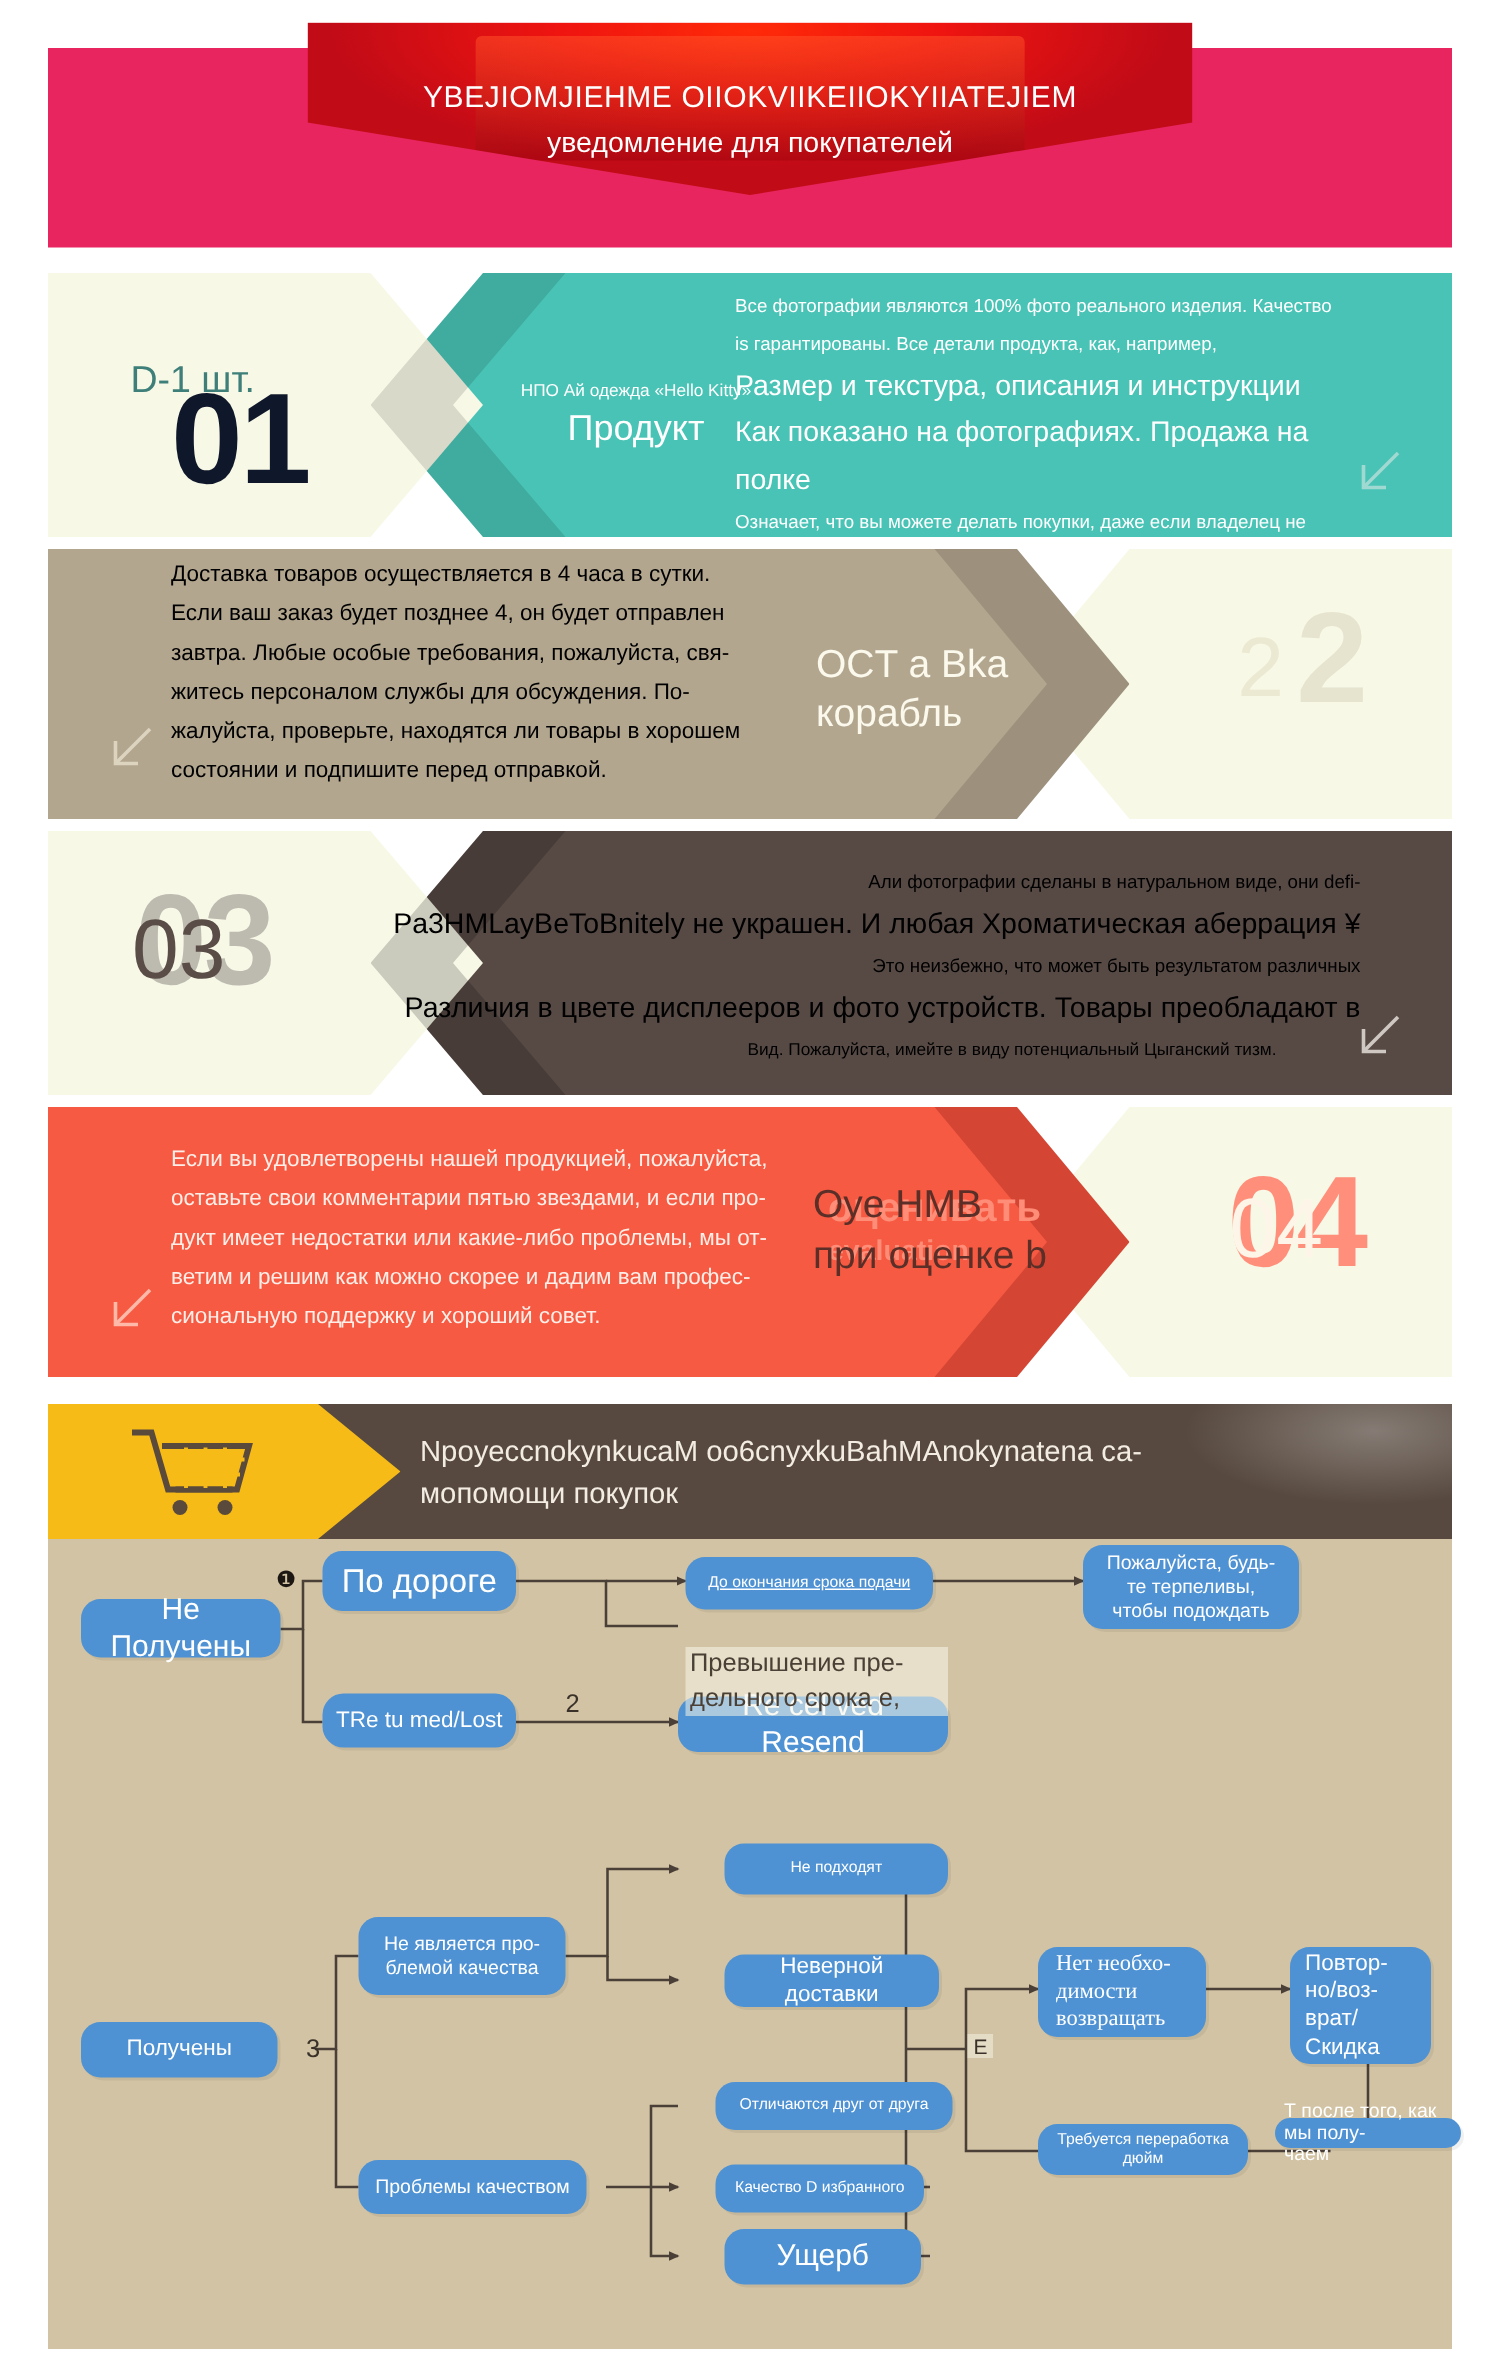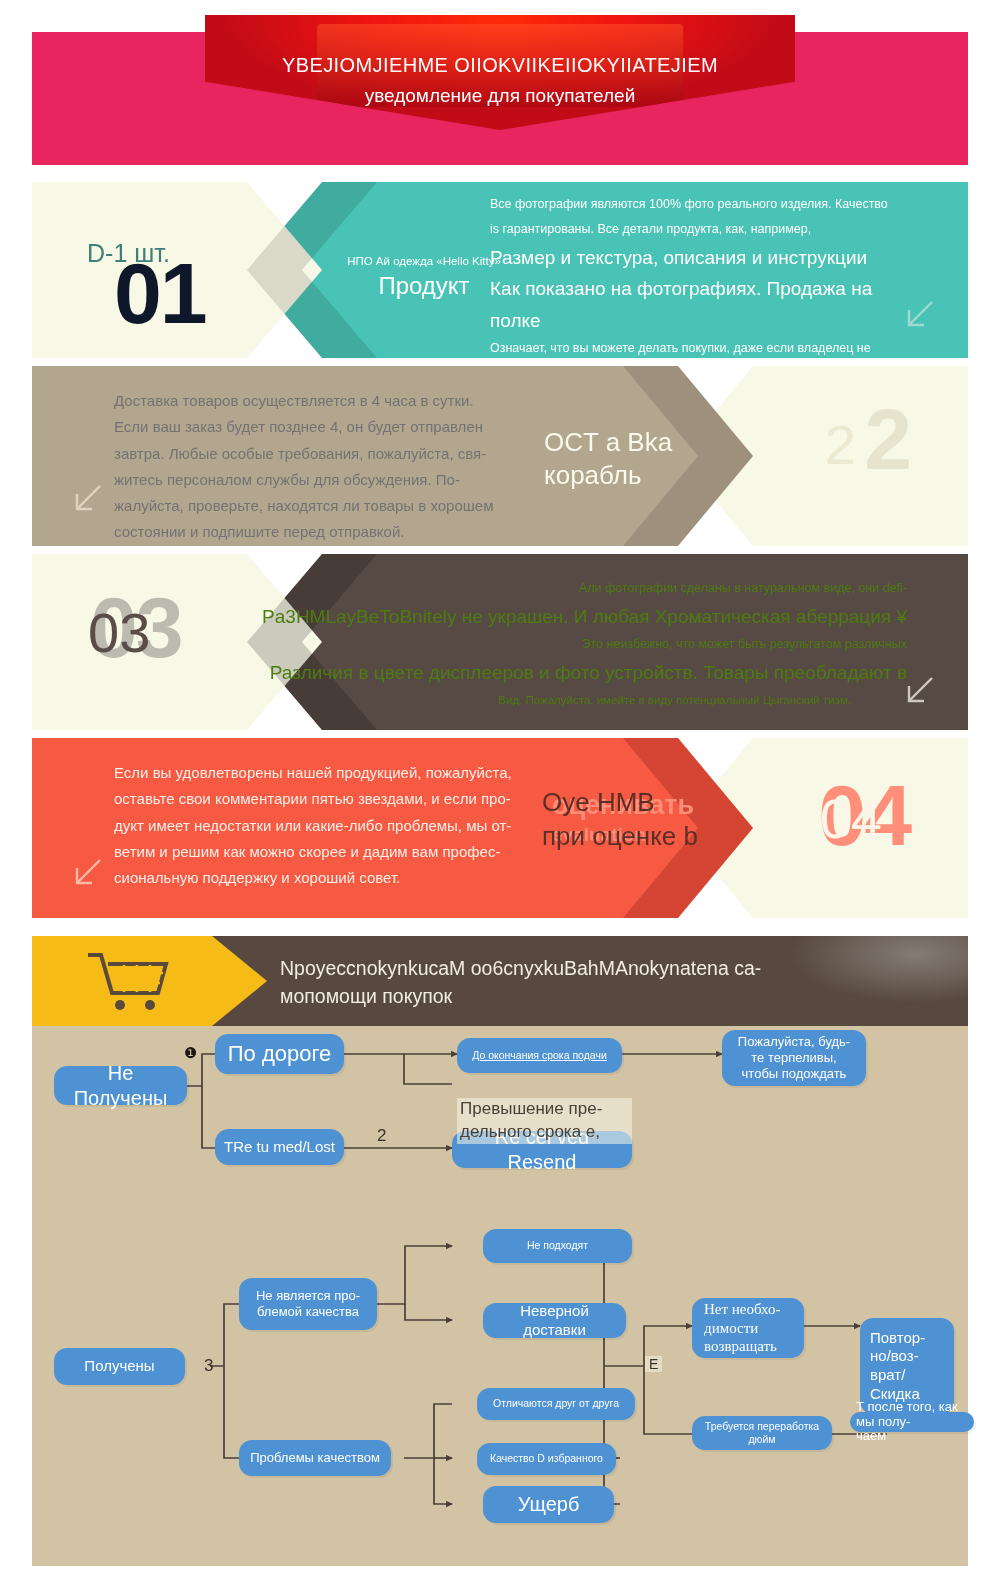--- a/index.html
+++ b/index.html
@@ -80,36 +80,36 @@
   
   #sec2{ top:366px; height:180px; }
   #sec2 .right{ right:0; width:290px; background:#f7f8e6;
     clip-path:polygon(75px 0, 100% 0, 100% 100%, 75px 100%, 0 50%); }
   #sec2 .left{ left:0; width:721px; background:#b3a68f;
     clip-path:polygon(0 0, 646px 0, 721px 50%, 646px 100%, 0 100%); }
   #sec2 .shadowchev{ left:591px; width:130px; background:rgba(0,0,0,.12);
     clip-path:polygon(55px 0, 130px 50%, 55px 100%, 0 100%, 75px 50%, 0 0); }
   #sec2 .ghost{ right:58px; top:30px; color:#e6e4cf; }
   #sec2 .nlabel{ position:absolute; right:112px; top:46px; font-size:56px; color:#ece9d2; }
-  #sec2 .body{ left:82px; top:22px; width:430px; color:#737373; }
+  #sec2 .body{ left:82px; top:4px; width:430px; color:#000000; }
   #sec2 .kw{ position:absolute; left:512px; top:60px; width:210px;
              font-size:26px; color:#fbf8ec; line-height:1.25; }
 
   
   #sec3{ top:554px; height:176px; }
   #sec3 .left{ left:0; width:290px; background:#f7f8e6;
     clip-path:polygon(0 0, 215px 0, 290px 50%, 215px 100%, 0 100%); }
   #sec3 .right{ left:215px; width:721px; background:#574a45;
     clip-path:polygon(75px 0, 100% 0, 100% 100%, 75px 100%, 0 50%); }
   #sec3 .shadowchev{ left:215px; width:130px; background:rgba(0,0,0,.18);
     clip-path:polygon(75px 0, 130px 0, 55px 50%, 130px 100%, 75px 100%, 0 50%); }
   #sec3 .ghost{ left:58px; top:30px; color:#bdbab0; }
   #sec3 .nlabel{ position:absolute; left:56px; top:46px; font-size:56px;
                  color:#5a4d47; font-weight:400; }
-  #sec3 .body{ left:215px; top:22px; width:660px; color:#4d7c0f; text-align:right; }
+  #sec3 .body{ left:215px; top:22px; width:660px; color:#000000; text-align:right; }
 
   
   #sec4{ top:738px; height:180px; }
   #sec4 .right{ right:0; width:290px; background:#f7f8e6;
     clip-path:polygon(75px 0, 100% 0, 100% 100%, 75px 100%, 0 50%); }
   #sec4 .left{ left:0; width:721px; background:#f75a42;
     clip-path:polygon(0 0, 646px 0, 721px 50%, 646px 100%, 0 100%); }
   #sec4 .shadowchev{ left:591px; width:130px; background:rgba(90,0,0,.22);
     clip-path:polygon(55px 0, 130px 50%, 55px 100%, 0 100%, 75px 50%, 0 0); }
   #sec4 .ghost{ right:58px; top:34px; color:#ff8f7b; }
@@ -392,20 +392,20 @@
   <div class="node n-m" style="left:451px; top:277px; width:143px; height:35px;">Неверной доставки</div>
   <div class="node n-xs" style="left:445px; top:362px; width:158px; height:32px;">Отличаются друг от друга</div>
   <div class="node n-xs" style="left:445px; top:417px; width:139px; height:32px;">Качество D избранного</div>
   <div class="node n-l" style="left:451px; top:460px; width:131px; height:37px;">Ущерб</div>
 
   <div class="node n-m" style="left:660px; top:272px; width:112px; height:60px;
               text-align:left; justify-content:flex-start; white-space:pre-line; padding-left:12px;font-family:Liberation Serif, serif;">Нет необхо-
 димости
 возвращать</div>
   <div class="node n-xs" style="left:660px; top:390px; width:140px; height:34px;">Требуется переработка дюйм</div>
-  <div class="node n-m" style="left:828px; top:272px; width:94px; height:96px;
-              text-align:left; justify-content:flex-start; white-space:pre-line; padding-left:10px;margin-top:20px;">Повтор-
+  <div class="node n-m" style="left:828px; top:272px; width:94px; height:78px;
+              text-align:left; justify-content:flex-start; white-space:pre-line; padding-left:10px;">Повтор-
 но/воз-
 врат/Скидка</div>
   <div class="node n-s" style="left:818px; top:386px; width:124px; height:20px;
               text-align:left; justify-content:flex-start; white-space:pre-line; padding-left:6px; line-height:1.15;">Т после того, как мы полу-
 чаем</div>
 </div>
 
 </body></html>

